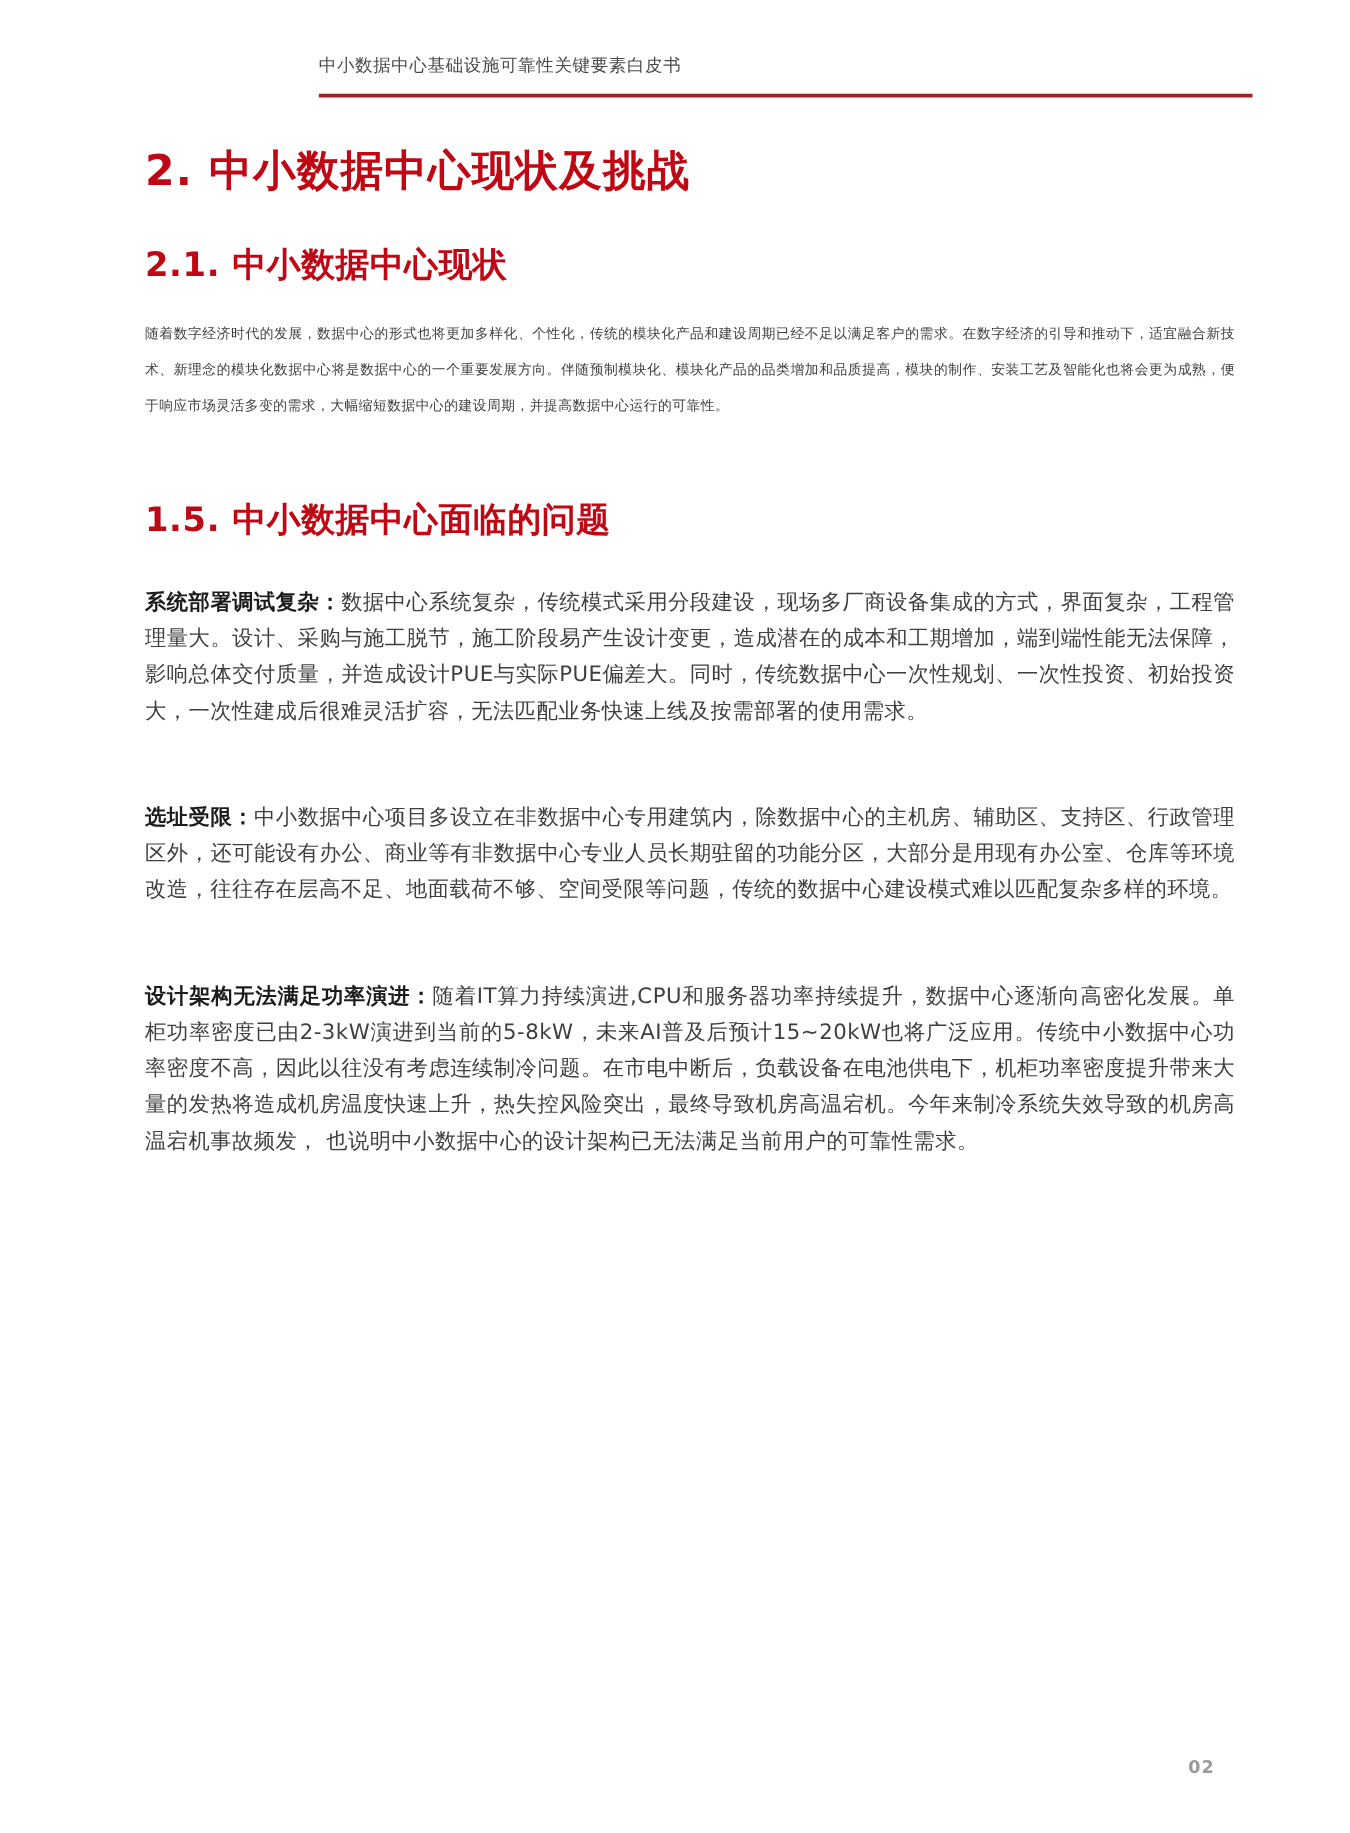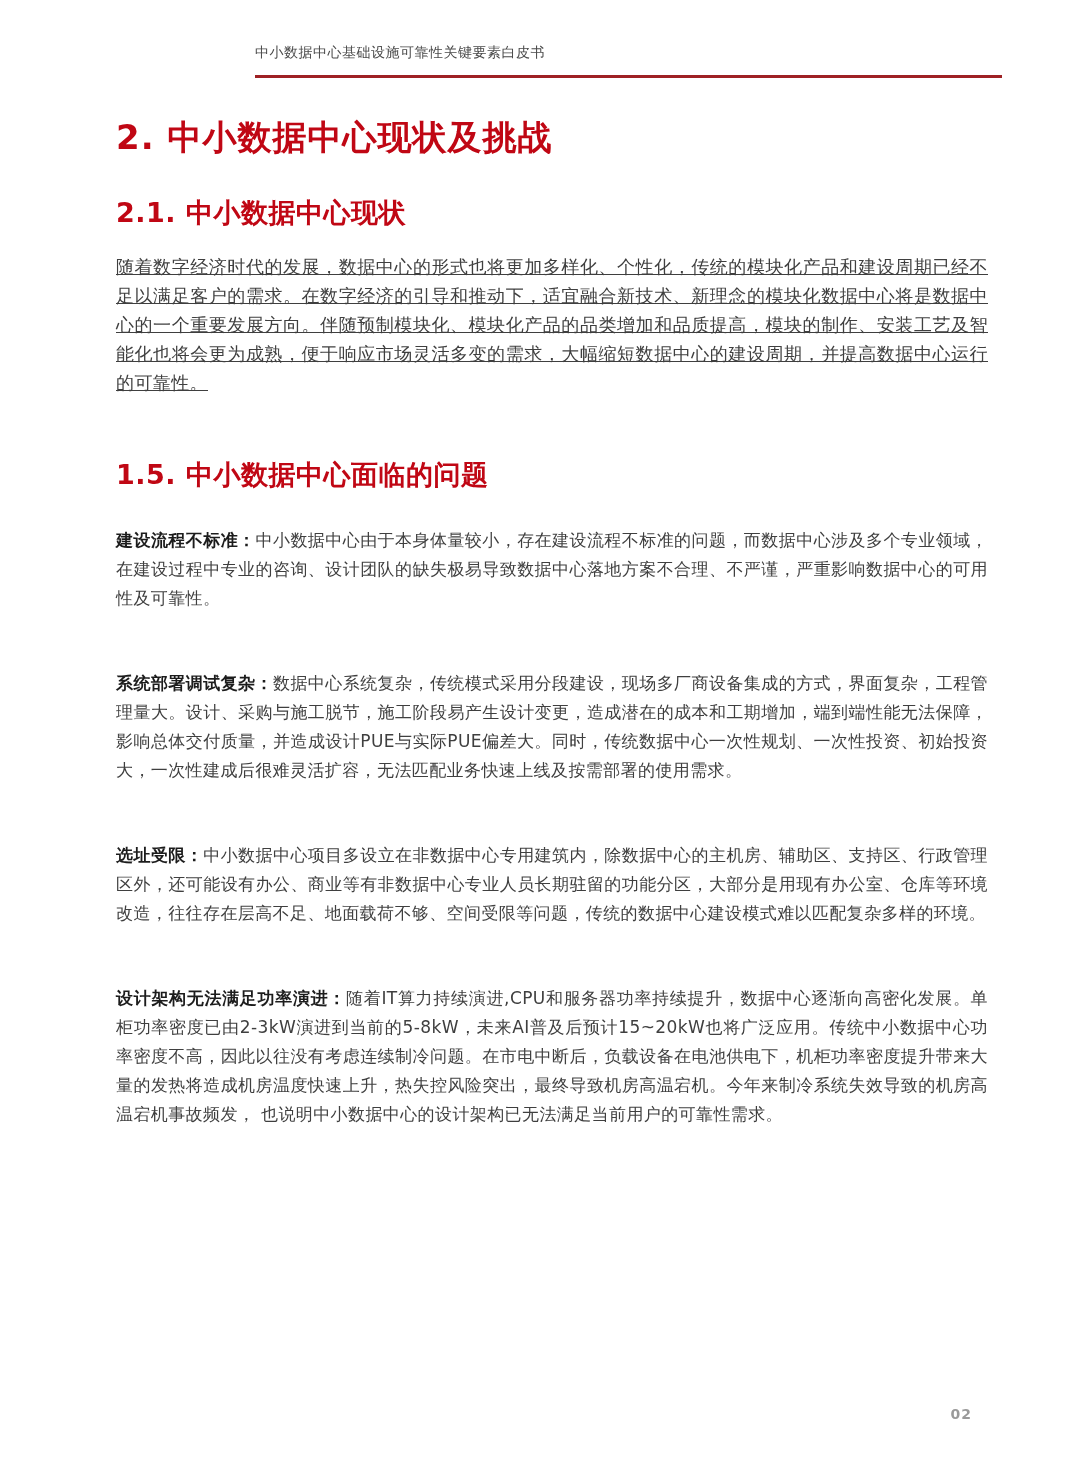--- a/index.html
+++ b/index.html
@@ -47,26 +47,25 @@
     font-weight:bold;
     color:var(--accent-red);
     letter-spacing:0.5px;
   }
   .section-title--second{
     margin-top:60px;
     margin-bottom:34px;
   }
   .body-para{
     margin:0 0 26px 0;
-    font-size:18px;
+    font-size:11px;
     line-height:29px;
     color:var(--body-text);
     text-align:justify;
     letter-spacing:0.4px;
-    text-decoration:underline;
   }
   .problem-para{
     margin:0 0 56px 0;
     font-size:17px;
     line-height:29px;
     color:var(--body-text);
     text-align:justify;
     letter-spacing:0.4px;
   }
   .problem-para strong{
@@ -95,23 +94,20 @@
 
     <h1 class="main-title">2. 中小数据中心现状及挑战</h1>
 
     <h2 class="section-title">2.1. 中小数据中心现状</h2>
 
     <p class="body-para">随着数字经济时代的发展，数据中心的形式也将更加多样化、个性化，传统的模块化产品和建设周期已经不足以满足客户的需求。在数字经济的引导和推动下，适宜融合新技术、新理念的模块化数据中心将是数据中心的一个重要发展方向。伴随预制模块化、模块化产品的品类增加和品质提高，模块的制作、安装工艺及智能化也将会更为成熟，便于响应市场灵活多变的需求，大幅缩短数据中心的建设周期，并提高数据中心运行的可靠性。</p>
 
 
     <h2 class="section-title section-title--second">1.5. 中小数据中心面临的问题</h2>
 
-    <p class="problem-para">
-      <strong>建设流程不标准：</strong><span>中小数据中心由于本身体量较小，存在建设流程不标准的问题，而数据中心涉及多个专业领域，在建设过程中专业的咨询、设计团队的缺失极易导致数据中心落地方案不合理、不严谨，严重影响数据中心的可用性及可靠性。</span>
-    </p>
 
     <p class="problem-para">
       <strong>系统部署调试复杂：</strong><span>数据中心系统复杂，传统模式采用分段建设，现场多厂商设备集成的方式，界面复杂，工程管理量大。设计、采购与施工脱节，施工阶段易产生设计变更，造成潜在的成本和工期增加，端到端性能无法保障，影响总体交付质量，并造成设计PUE与实际PUE偏差大。同时，传统数据中心一次性规划、一次性投资、初始投资大，一次性建成后很难灵活扩容，无法匹配业务快速上线及按需部署的使用需求。</span>
     </p>
 
     <p class="problem-para">
       <strong>选址受限：</strong><span>中小数据中心项目多设立在非数据中心专用建筑内，除数据中心的主机房、辅助区、支持区、行政管理区外，还可能设有办公、商业等有非数据中心专业人员长期驻留的功能分区，大部分是用现有办公室、仓库等环境改造，往往存在层高不足、地面载荷不够、空间受限等问题，传统的数据中心建设模式难以匹配复杂多样的环境。</span>
     </p>
 
 

